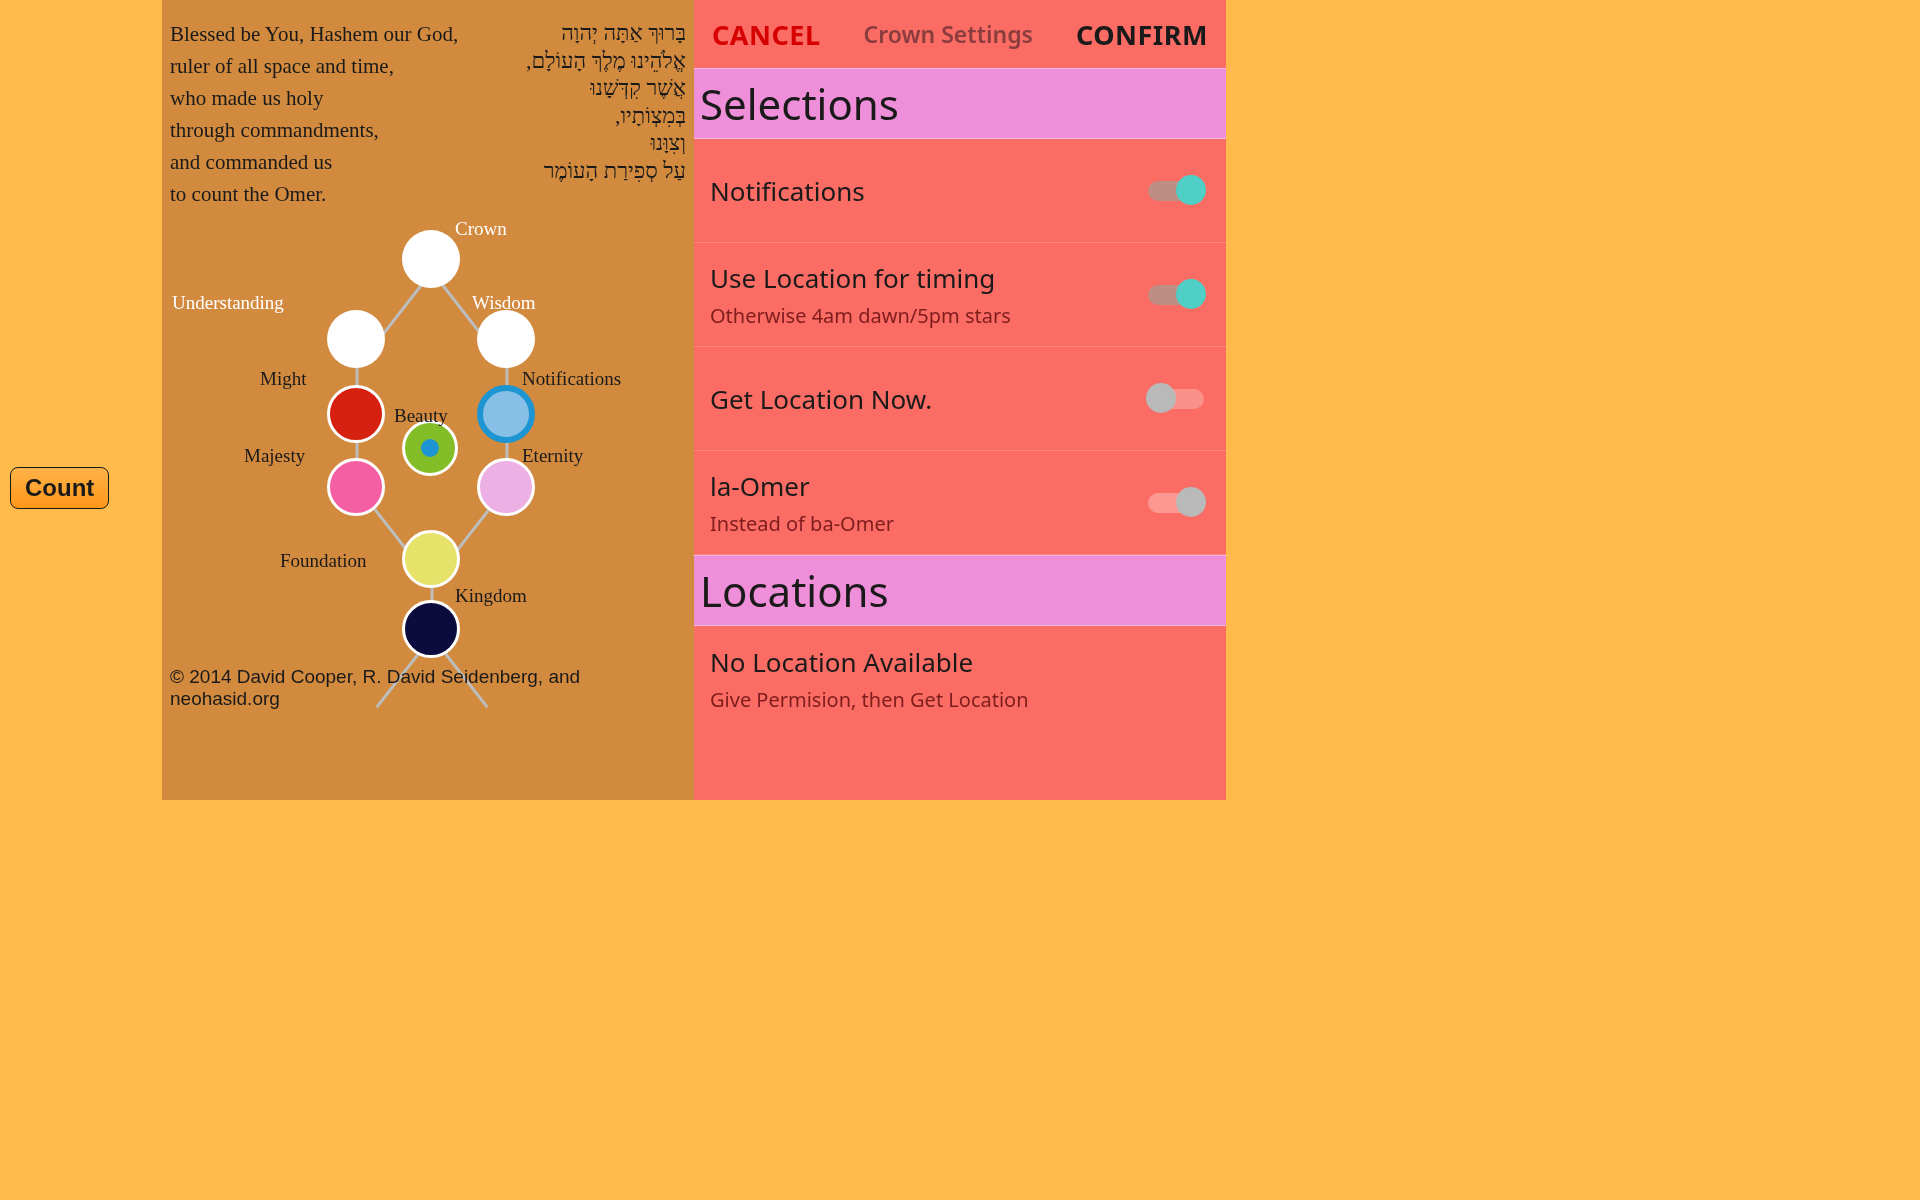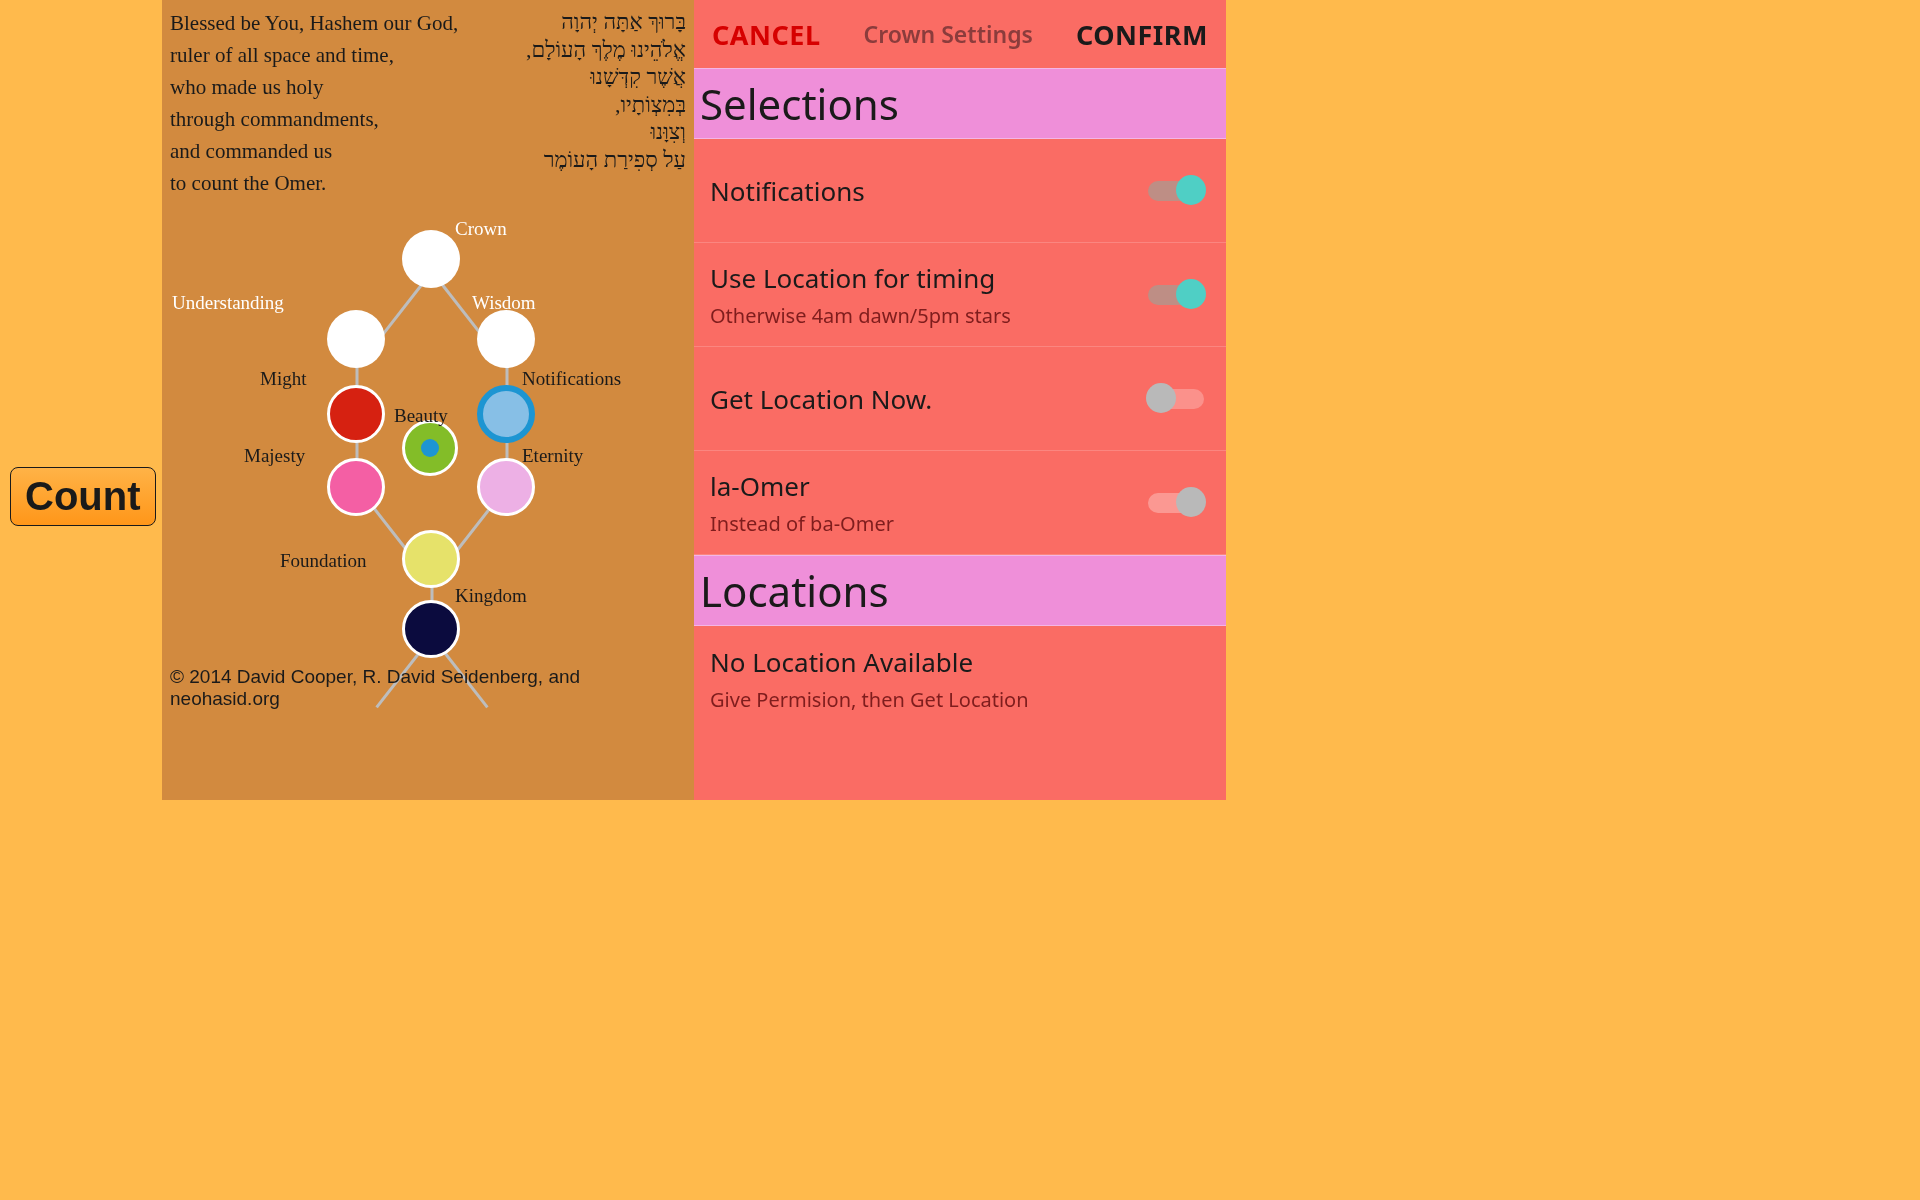--- a/index.html
+++ b/index.html
@@ -12,39 +12,39 @@
     overflow: hidden;
   }
   .count-btn {
     position: absolute;
     top: 467px;
     left: 10px;
     padding: 6px 14px;
     background: linear-gradient(#ffb347, #ff9619);
     border: 1px solid #1a1a1a;
     border-radius: 8px;
-    font-size: 40px;
+    font-size: 24px;
     font-weight: 600;
     color: #1a1a1a;
     cursor: pointer;
   }
   .main-frame {
     position: absolute;
     top: 0;
     left: 162px;
     width: 1064px;
     height: 800px;
     display: flex;
   }
   
   .left-panel {
     width: 532px;
     background: #d28a3f;
     position: relative;
-    padding: 8px 8px 0 8px;
+    padding: 19px 8px 0 8px;
   }
   .blessing {
     display: flex;
     justify-content: space-between;
     gap: 16px;
   }
   .blessing .en {
     font-size: 21px;
     line-height: 1.52;
     color: #1a1a1a;

